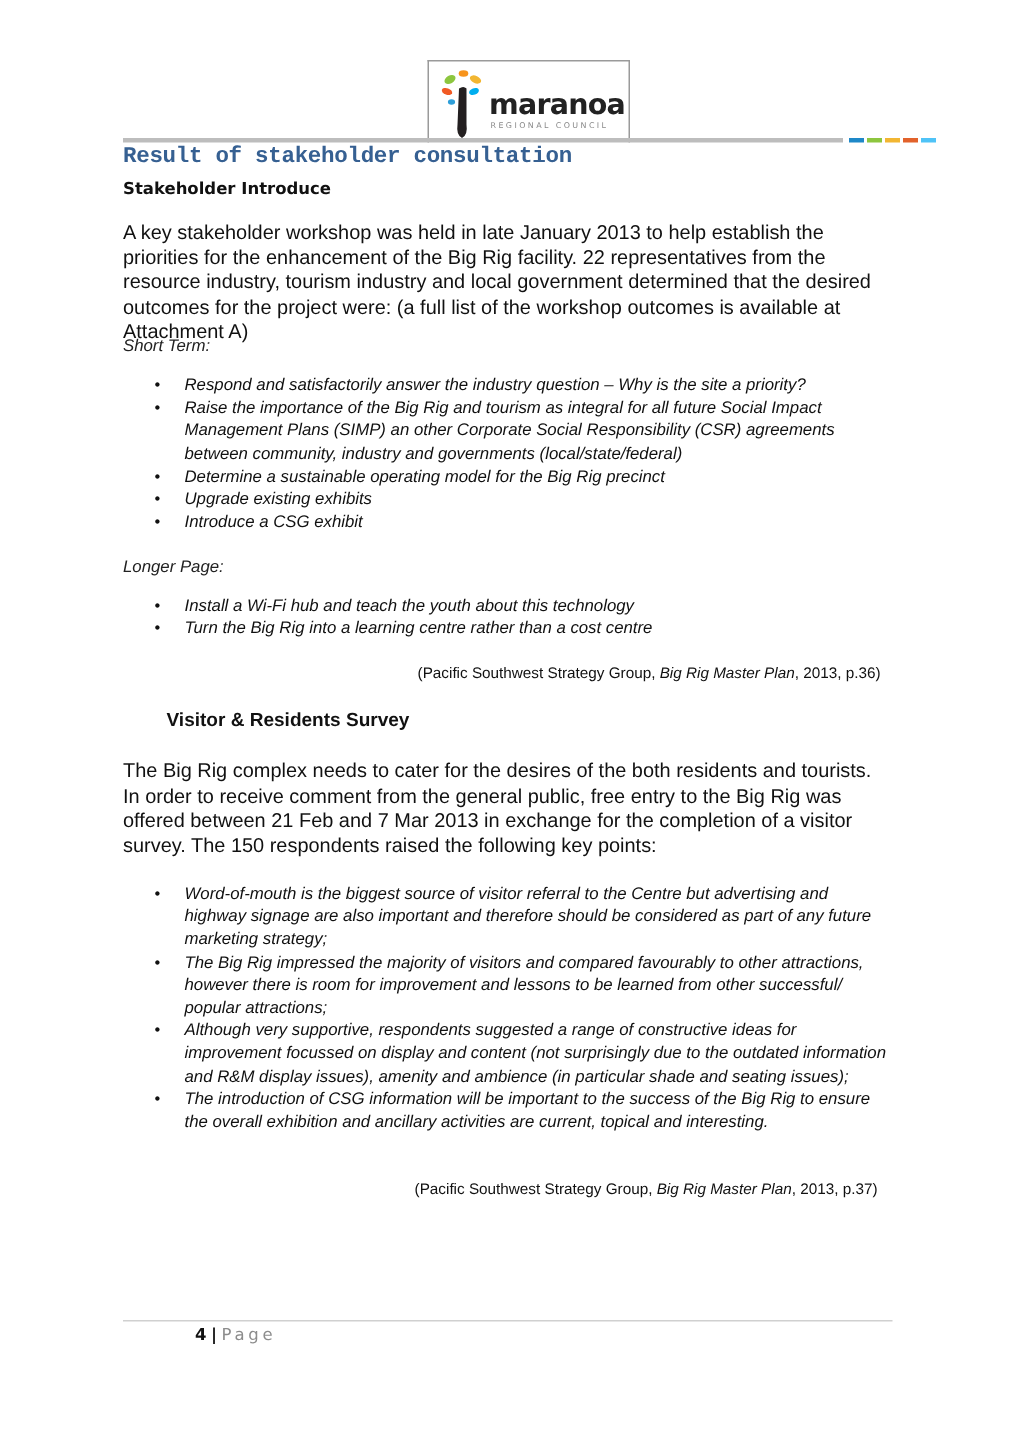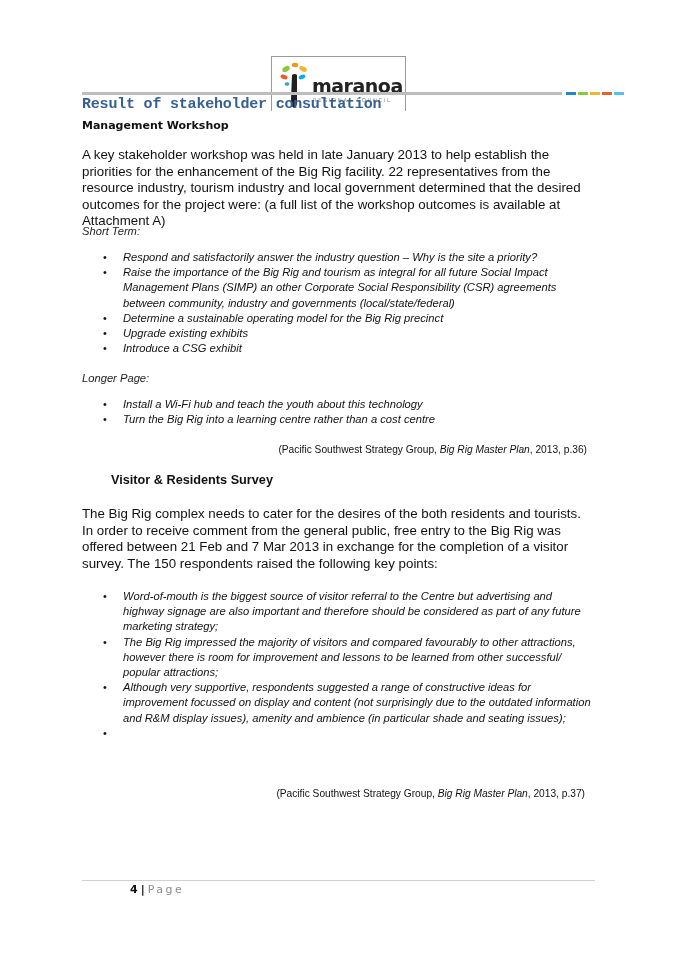--- a/index.html
+++ b/index.html
@@ -1,22 +1,22 @@
 <!DOCTYPE html>
 <html><head>
 <meta charset="utf-8">
 <style>
   html, body { margin: 0; padding: 0; background: #ffffff; }
   body { width: 675px; height: 954px; position: relative; overflow: hidden;
          font-family: "Liberation Sans", sans-serif; color: #111; }
   .abs { position: absolute; }
 
   
-  .logo-box { left: 271px; top: 40px; width: 133px; height: 54px; border: 1px solid #9a9a9a;
-              border-bottom: none; background: #fff; margin-top: 16px; }
+  .logo-box { left: 285px; top: 40px; width: 133px; height: 54px; border: 1px solid #9a9a9a;
+              border-bottom: none; background: #fff; }
   .logo-tree { position: absolute; left: 6px; top: 4px; width: 34px; height: 48px; }
   .logo-word { position: absolute; left: 40px; top: 18px; font-family: "DejaVu Sans", sans-serif;
                font-weight: bold; font-size: 19px; color: #222; letter-spacing: -0.5px; }
   .logo-sub { position: absolute; left: 41px; top: 40px; font-family: "DejaVu Sans", sans-serif;
               font-size: 5.3px; color: #8a8a8a; letter-spacing: 1.6px; }
   .header-rule { left: 82px; top: 92px; width: 480px; height: 3px; background: #bdbdbd; }
   .color-dash { top: 92px; width: 10px; height: 3px; }
 
   .title { left: 82px; top: 96px; font-family: Liberation Mono, monospace; font-weight: bold;
            font-size: 15px; color: #366092; letter-spacing: -0.2px; }
@@ -57,21 +57,21 @@
   <span class="logo-sub">REGIONAL COUNCIL</span>
 </div>
 <div class="abs header-rule"></div>
 <div class="abs color-dash" style="left:566px;background:#1e88c8"></div>
 <div class="abs color-dash" style="left:578px;background:#8dc63f"></div>
 <div class="abs color-dash" style="left:590px;background:#f2b632"></div>
 <div class="abs color-dash" style="left:602px;background:#e2622b"></div>
 <div class="abs color-dash" style="left:614px;background:#4fc3f7"></div>
 
 <div class="abs title">Result of stakeholder consultation</div>
-<div class="abs subtitle">Management Workshop</div>
+<div class="abs subtitle">Stakeholder Introduce</div>
 
 <div class="abs para" style="top:147px">A key stakeholder workshop was held in late January 2013 to help establish the priorities for the enhancement of the Big Rig facility. 22 representatives from the resource industry, tourism industry and local government determined that the desired outcomes for the project were: (a full list of the workshop outcomes is available at Attachment A)</div>
 
 <div class="abs label-italic" style="top:225px">Short Term:</div>
 <ul class="blist" style="top:250px">
   <li><span class="bullet">•</span><span>Respond and satisfactorily answer the industry question – Why is the site a priority?</span></li>
   <li><span class="bullet">•</span><span>Raise the importance of the Big Rig and tourism as integral for all future Social Impact Management Plans (SIMP) an other Corporate Social Responsibility (CSR) agreements between community, industry and governments (local/state/federal)</span></li>
   <li><span class="bullet">•</span><span>Determine a sustainable operating model for the Big Rig precinct</span></li>
   <li><span class="bullet">•</span><span>Upgrade existing exhibits</span></li>
   <li><span class="bullet">•</span><span>Introduce a CSG exhibit</span></li>
@@ -87,21 +87,21 @@
   <span>(Pacific Southwest Strategy Group, </span><i>Big Rig Master Plan</i><span>, 2013, p.36)</span>
 </div>
 
 <div class="abs section-head">Visitor &amp; Residents Survey</div>
 <div class="abs para" style="top:506px">The Big Rig complex needs to cater for the desires of the both residents and tourists. In order to receive comment from the general public, free entry to the Big Rig was offered between 21 Feb and 7 Mar 2013 in exchange for the completion of a visitor survey. The 150 respondents raised the following key points:</div>
 
 <ul class="blist" style="top:589px">
   <li><span class="bullet">•</span><span>Word-of-mouth is the biggest source of visitor referral to the Centre but advertising and highway signage are also important and therefore should be considered as part of any future marketing strategy;</span></li>
   <li><span class="bullet">•</span><span>The Big Rig impressed the majority of visitors and compared favourably to other attractions, however there is room for improvement and lessons to be learned from other successful/ popular attractions;</span></li>
   <li><span class="bullet">•</span><span>Although very supportive, respondents suggested a range of constructive ideas for improvement focussed on display and content (not surprisingly due to the outdated information and R&amp;M display issues), amenity and ambience (in particular shade and seating issues);</span></li>
-  <li><span class="bullet">•</span></li>
+  <li><span class="bullet">•</span><span>The introduction of CSG information will be important to the success of the Big Rig to ensure the overall exhibition and ancillary activities are current, topical and interesting.</span></li>
 </ul>
 
 <div class="abs citation" style="top:788px; right:90px">
   <span>(Pacific Southwest Strategy Group, </span><i>Big Rig Master Plan</i><span>, 2013, p.37)</span>
 </div>
 
 <div class="abs footer-rule"></div>
 <div class="abs footer">
   <span class="num">4</span><span class="sep">|</span><span class="pg">Page</span>
 </div>

